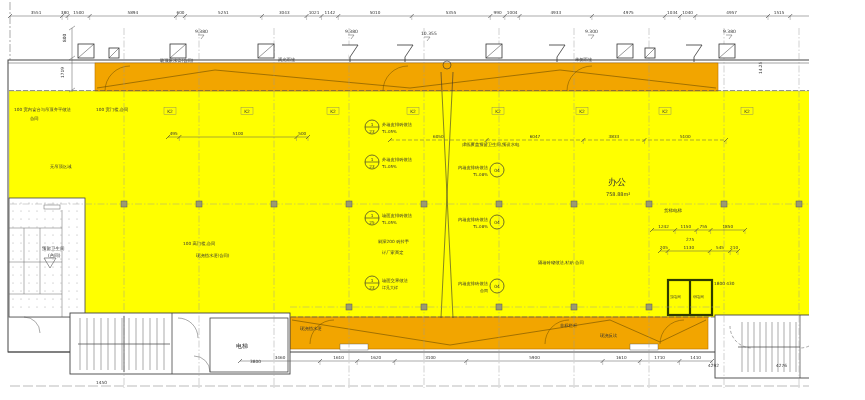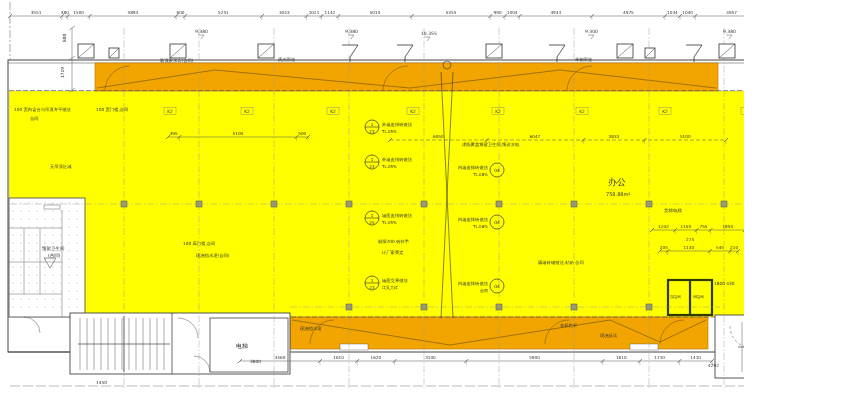--- a/index.html
+++ b/index.html
@@ -1,16 +1,16 @@
 <!DOCTYPE html>
 <html><head>
 <meta charset="utf-8">
 <style>
   html,body{margin:0;padding:0;background:#ffffff;}
-  .stage{position:relative;width:744px;height:400px;background:#ffffff;overflow:hidden;
+  .stage{position:relative;width:809px;height:400px;background:#ffffff;overflow:hidden;
          font-family:"DejaVu Sans",sans-serif;}
   svg{position:absolute;left:0;top:0;}
   svg text{font-family:"DejaVu Sans",sans-serif;fill:#333;}
 </style>
 </head>
 <body>
 
 <div class="stage">
 <svg id="plan" width="865" height="400" viewBox="0 0 865 400">
 

